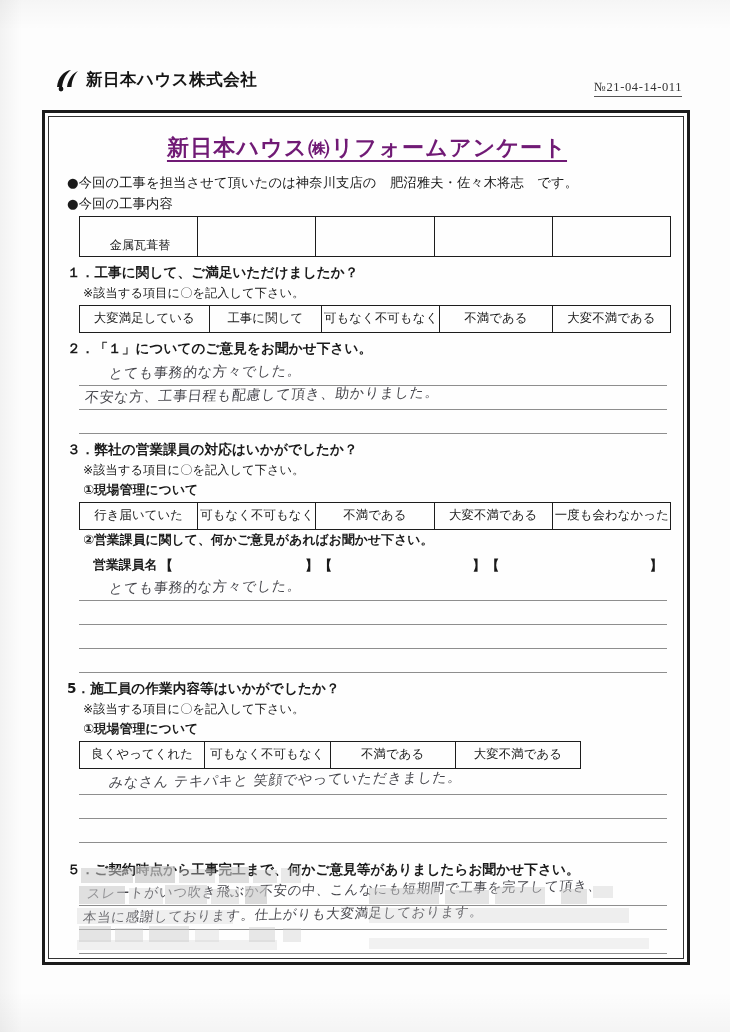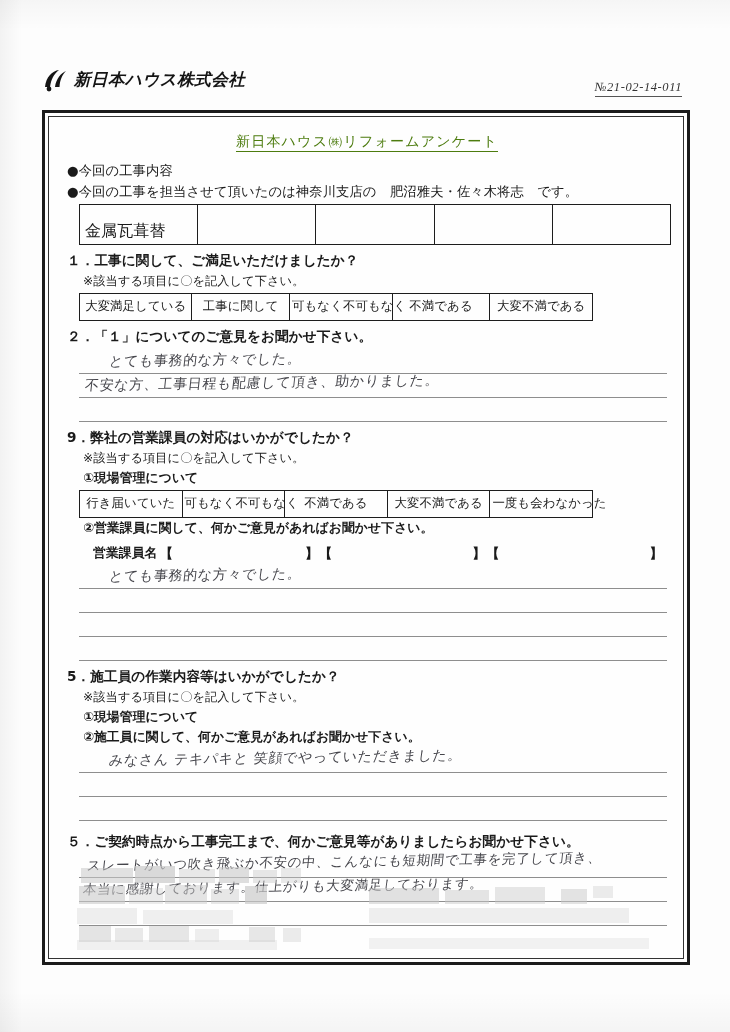--- a/index.html
+++ b/index.html
@@ -29,23 +29,22 @@
     background:
       linear-gradient(90deg, rgba(0,0,0,0.045) 0px, rgba(0,0,0,0) 22px),
       linear-gradient(180deg, rgba(0,0,0,0.03) 0px, rgba(0,0,0,0) 30px),
       linear-gradient(0deg, rgba(0,0,0,0.035) 0px, rgba(0,0,0,0) 40px);
     pointer-events: none;
   }
 
   
   .header {
     position: absolute;
-    top: 68px; left: 42px; right: 30px;
+    top: 68px; left: 54px; right: 30px;
     height: 40px;
-    font-style: italic;
   }
   .logo-wrap {
     position: absolute;
     left: 0; top: 0;
     display: flex;
     align-items: center;
     gap: 6px;
   }
   .logo-mark {
     width: 26px; height: 24px;
@@ -88,27 +87,27 @@
     position: absolute;
     inset: 3px;
     border: 1px solid #333;
     box-sizing: border-box;
     padding: 10px 16px 0 18px;
     overflow: hidden;
   }
 
   .form-title {
     text-align: center;
-    font-size: 14px;
-    font-weight: 400;
+    font-size: 22px;
+    font-weight: 700;
     letter-spacing: 1.2px;
     margin: 6px 0 10px 0;
     text-decoration: underline;
     text-underline-offset: 5px;
-    color: #4d7c0f;
+    color: #701a75;
   }
 
   .bullet-line {
     font-size: 13.3px;
     line-height: 1.45;
     margin: 2px 0 1px 0;
     white-space: nowrap;
     letter-spacing: 0.1px;
   }
   .q-line {
@@ -144,26 +143,26 @@
     text-align: center;
     letter-spacing: 0.1px;
     white-space: nowrap;
     padding: 3px 2px;
     position: relative;
   }
   table.content-table { width: 592px; }
   table.content-table td {
     height: 34px;
     vertical-align: bottom;
-    text-align: left;
+    text-align: center;
     padding-left: 5px;
     padding-bottom: 2px;
-    font-size: 16px;
-  }
-  table.rate5 { width: 514px; }
+    font-size: 12px;
+  }
+  table.rate5 { width: 592px; }
   table.rate5 td { height: 20px; }
   table.rate4 { width: 502px; }
   table.rate4 td { height: 20px; }
 
   
   .hw {
     font-family: "DejaVu Sans", "Liberation Sans", sans-serif;
     color: #2c2c33;
     font-size: 14px;
     letter-spacing: 0.6px;
@@ -233,31 +232,31 @@
     <div class="logo-wrap">
       <span class="logo-mark">
         <svg width="26" height="24" viewBox="0 0 26 24" aria-hidden="true">
           <path d="M3 19 C4 9, 10 3, 17 2 C12 6, 9 11, 8 19 Z" fill="#151515"></path>
           <path d="M13 19 C14 11, 19 5, 24 3 C20 7, 18 12, 17.5 19 Z" fill="#151515"></path>
           <circle cx="7" cy="21" r="2.4" fill="#151515"></circle>
         </svg>
       </span>
       <span class="logo-text">新日本ハウス株式会社</span>
     </div>
-    <div class="doc-no">№21-02-14-011</div>
+    <div class="doc-no">№21-04-14-011</div>
   </div>
 
   <div class="form-frame">
     <div class="form-inner">
 
       <div class="form-title">新日本ハウス㈱リフォームアンケート</div>
 
+      <div class="bullet-line">●今回の工事を担当させて頂いたのは神奈川支店の　肥沼雅夫・佐々木将志　です。</div>
+
       <div class="bullet-line">●今回の工事内容</div>
-
-      <div class="bullet-line">●今回の工事を担当させて頂いたのは神奈川支店の　肥沼雅夫・佐々木将志　です。</div>
 
       <table class="grid content-table">
         <tbody>
             <tr>
           <td style="width:20%">金属瓦葺替</td>
           <td style="width:20%"></td>
           <td style="width:20%"></td>
           <td style="width:20%"></td>
           <td style="width:20%"></td>
         </tr>
@@ -284,21 +283,21 @@
           <span class="hw">とても事務的な方々でした。</span>
         </div>
         <div class="write-row">
           <span class="hw" style="left:6px;">不安な方、工事日程も配慮して頂き、助かりました。</span>
         </div>
         <div class="write-row blank">
           
         </div>
       </div>
 
-      <div class="q-line">9．弊社の営業課員の対応はいかがでしたか？</div>
+      <div class="q-line">３．弊社の営業課員の対応はいかがでしたか？</div>
       <div class="note-line">※該当する項目に〇を記入して下さい。</div>
       <div class="sub-line">①現場管理について</div>
       <table class="grid rate5">
         <tbody>
             <tr>
           <td style="width:20%">行き届いていた</td>
           <td style="width:20%">可もなく不可もなく</td>
           <td style="width:20%">不満である</td>
           <td style="width:20%">大変不満である</td>
           <td style="width:20%">一度も会わなかった</td>
@@ -325,35 +324,44 @@
           
         </div>
         <div class="write-row blank">
           
         </div>
       </div>
 
       <div class="q-line">5．施工員の作業内容等はいかがでしたか？</div>
       <div class="note-line">※該当する項目に〇を記入して下さい。</div>
       <div class="sub-line">①現場管理について</div>
-      <div class="sub-line">②施工員に関して、何かご意見があればお聞かせ下さい。</div>
+      <table class="grid rate4">
+        <tbody>
+            <tr>
+          <td style="width:25%">良くやってくれた</td>
+          <td style="width:25%">可もなく不可もなく</td>
+          <td style="width:25%">不満である</td>
+          <td style="width:25%">大変不満である</td>
+        </tr>
+      </tbody>
+        </table>
 
       <div class="write-block" style="margin-top:2px;">
         <div class="write-row">
           <span class="hw">みなさん テキパキと 笑顔でやっていただきました。</span>
         </div>
         <div class="write-row blank">
           
         </div>
         <div class="write-row blank">
           
         </div>
       </div>
 
-      <div class="q-line" style="margin-top:12px;">５．ご契約時点から工事完工まで、何かご意見等がありましたらお聞かせ下さい。</div>
+      <div class="q-line" style="margin-top:18px;">５．ご契約時点から工事完工まで、何かご意見等がありましたらお聞かせ下さい。</div>
       <div class="write-block" style="margin-top:2px;">
         <div class="write-row">
           <span class="hw" style="left:8px; font-size:13.5px;">スレートがいつ吹き飛ぶか不安の中、こんなにも短期間で工事を完了して頂き、</span>
         </div>
         <div class="write-row">
           <span class="hw" style="left:4px; font-size:13.5px;">本当に感謝しております。仕上がりも大変満足しております。</span>
         </div>
         <div class="write-row blank">
           
         </div>

